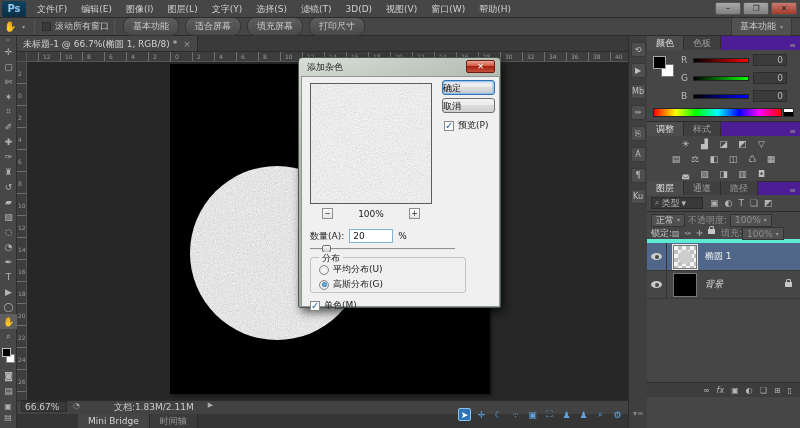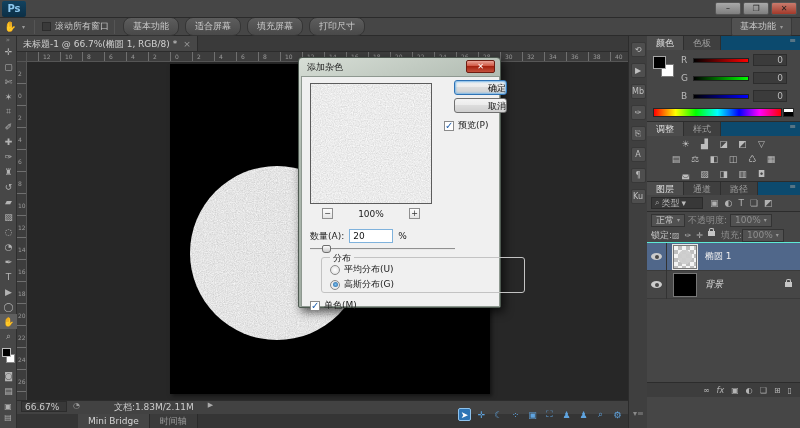--- a/index.html
+++ b/index.html
@@ -53,45 +53,45 @@
 #dialog{left:298px;top:57px;width:203px;height:251px;z-index:50;border:1px solid #4e5a51;border-radius:4px 4px 2px 2px;
  background:linear-gradient(160deg,#d7ded6,#aeb9af 30%,#99a59b);box-shadow:3px 4px 10px rgba(0,0,0,.65)}
 #dlg-title{height:18px;line-height:18px;padding-left:8px;color:#1c1c1c;font-size:9px}
 #dlg-close{position:absolute;top:2px;right:5px;width:29px;height:13px;border:1px solid #6e1d12;border-radius:2px;
  background:linear-gradient(#e9a497,#d05743 45%,#a52310 50%,#c4503c);color:#fff;font-size:8px;text-align:center;line-height:12px}
 #dlg-body{position:absolute;left:2px;top:18px;width:199px;height:231px;background:#f0f0f0;border:1px solid #8e9890;font-size:9px;color:#1a1a1a}
 #dlg-preview{position:absolute;left:8px;top:6px;width:122px;height:121px;border:1px solid #5c5c5c;background:#e8e8e8;overflow:hidden}
 #dlg-zoomrow{position:absolute;left:8px;top:131px;width:122px;display:flex;align-items:center;justify-content:space-between;padding:0 12px}
 .zoombtn{width:11px;height:11px;border:1px solid #8f8f8f;background:linear-gradient(#fdfdfd,#e4e4e4);text-align:center;line-height:9px;font-size:8px;color:#333}
 #dlg-zoomval{color:#1a1a1a}
-.dlg-btn{position:absolute;left:152px;width:53px;height:15px;border:1px solid #707070;border-radius:3px;
- background:linear-gradient(#f4f4f4,#ebebeb 45%,#dddddd 46%,#cfcfcf);text-align:right;line-height:14px;color:#111}
+.dlg-btn{position:absolute;left:140px;width:53px;height:15px;border:1px solid #707070;border-radius:3px;
+ background:linear-gradient(#f4f4f4,#ebebeb 45%,#dddddd 46%,#cfcfcf);text-align:left;line-height:14px;color:#111}
 #btn-ok{top:3px;border-color:#2f73b5;box-shadow:0 0 2px 1px #7ab8e8 inset}
 #btn-cancel{top:21px}
 .dlg-chkrow{position:absolute;display:flex;align-items:center;gap:4px}
 #row-preview{left:142px;top:42px}
 .chk{width:10px;height:10px;border:1px solid #8a8a8a;background:#fff;position:relative}
 .chk.checked::after{content:"✓";position:absolute;top:-2px;left:0px;color:#2763ad;font-size:10px;font-weight:bold}
 #row-amount{position:absolute;left:8px;top:152px;display:flex;align-items:center;gap:5px}
 #amount-input{width:44px;height:14px;border:1px solid #7fb2dc;background:#fff;padding:0 3px;line-height:13px;color:#111}
 #slider{position:absolute;left:8px;top:168px;width:145px;height:8px}
 #slider .track{position:absolute;left:0;top:3px;width:145px;height:2px;background:#909090;border-bottom:1px solid #e8e8e8}
 #slider .thumb{position:absolute;left:6px;top:0px;width:9px;height:8px;background:linear-gradient(#fcfcfc,#c9c9c9);border:1px solid #6f6f6f;border-radius:2px 2px 3px 3px}
-#groupbox{position:absolute;left:19px;top:180px;width:204px;height:36px;border:1px solid #c3c3c3;border-radius:3px}
+#groupbox{position:absolute;left:8px;top:180px;width:156px;height:36px;border:1px solid #c3c3c3;border-radius:3px}
 #groupbox legend,#group-label{position:absolute;top:-6px;left:8px;background:#f0f0f0;padding:0 3px;color:#1a1a1a}
 .radio-row{position:absolute;left:8px;display:flex;align-items:center;gap:4px}
 .radio{width:10px;height:10px;border:1px solid #8a8a8a;border-radius:50%;background:radial-gradient(#fff,#dcdcdc)}
 .radio.checked::after{content:"";display:block;width:5px;height:5px;margin:1.5px;border-radius:50%;background:radial-gradient(#7cc0ee,#1e5f9e)}
 #row-mono{left:8px;top:222px}
 
 
 #rightstrip{left:628px;top:36px;width:19px;height:392px;background:#3f3f3f;border-left:1px solid #2c2c2c;z-index:6}
 .cp-icon{width:15px;height:15px;margin:6px auto 3px auto;background:#4e4e4e;border:1px solid #383838;border-radius:2px;color:#c0c0c0;font-size:8px;display:flex;align-items:center;justify-content:center}
 #rightcol{left:647px;top:36px;width:153px;height:392px;background:#464646;z-index:6}
-.ptabs{height:14px;background:#0c4a6e;display:flex;}
+.ptabs{height:14px;background:#4c1d95;display:flex;align-items:flex-end}
 .ptab{padding:1px 9px;color:#9f9f9f;background:#3f3f3f;border-right:1px solid #2e2e2e;line-height:12px}
 .ptab.active{background:#4c4c4c;color:#e0e0e0}
 .panel-menu{margin-left:auto;color:#9a9a9a;padding-right:4px;font-size:8px}
 
 #color-content{position:relative;height:72px;border-bottom:1px solid #2c2c2c}
 #cc-swatches{position:absolute;left:6px;top:6px;width:24px;height:24px}
 #cc-fg{position:absolute;left:0;top:0;width:13px;height:13px;background:#000;border:1px solid #a6a6a6;z-index:2}
 #cc-bg{position:absolute;left:8px;top:8px;width:13px;height:13px;background:#fff;border:1px solid #777}
 .ch-row{position:absolute;left:34px;display:flex;align-items:center;gap:4px;height:12px}
 .ch-label{width:8px;color:#bbb}
@@ -106,21 +106,21 @@
 .adj-icon{width:14px;height:12px;color:#bdbdbd;font-size:9px;display:flex;align-items:center;justify-content:center}
 
 #layers-filter{height:17px;display:flex;align-items:center;gap:3px;padding:0 4px;border-bottom:1px solid #2c2c2c}
 #lf-combo{width:52px;height:12px;background:#383838;border:1px solid #2b2b2b;color:#bbb;display:flex;align-items:center;gap:2px;padding:0 3px}
 #lf-combo .mag{font-size:8px}
 .lf-icon{color:#b2b2b2;font-size:9px}
 #layers-blend{height:16px;display:flex;align-items:center;gap:3px;padding:0 4px}
 .combo{background:#515151;border:1px solid #333;color:#ccc;height:13px;line-height:12px;padding:0 4px;display:flex;gap:3px;align-items:center}
 .combo .caret{font-size:6px;color:#999}
 .dim{color:#8f8f8f}
-#layers-lock{height:15px;display:flex;align-items:center;gap:0;padding:0 4px;border-bottom:1px solid #5eead4}
+#layers-lock{height:15px;display:flex;align-items:center;gap:0;padding:0 4px;border-bottom:4px solid #5eead4}
 .lock-icon{color:#b2b2b2;font-size:8px}
 .layer-row{height:28px;display:flex;align-items:center;border-bottom:1px solid #3a3a3a;position:relative}
 .layer-row.selected{background:#50678a}
 .eye-col{width:20px;display:flex;justify-content:center;border-right:1px solid #333;height:28px;align-items:center}
 .eye{display:inline-block;width:11px;height:7px;background:#ccc;border-radius:50%;position:relative}
 .eye::after{content:"";position:absolute;left:3.5px;top:1.5px;width:4px;height:4px;border-radius:50%;background:#4a4a4a}
 .thumb{width:24px;height:24px;margin-left:6px;border:1px solid #777}
 .thumb.sel{outline:1px solid #e8e8e8}
 .checker{background-image:radial-gradient(circle at 50% 50%,rgba(205,205,205,.95) 0 45%,rgba(205,205,205,0) 46%),linear-gradient(45deg,#bfbfbf 25%,transparent 25%,transparent 75%,#bfbfbf 75%),linear-gradient(45deg,#bfbfbf 25%,#f4f4f4 25%,#f4f4f4 75%,#bfbfbf 75%);background-size:100% 100%,8px 8px,8px 8px;background-position:0 0,0 0,4px 4px;background-color:#f4f4f4}
 .thumb.black{background:#000}
@@ -148,20 +148,33 @@
 #nav-icons{left:458px;top:407px;height:15px;display:flex;align-items:center;gap:4px;z-index:45}
 .nav-icon{width:13px;height:13px;display:flex;align-items:center;justify-content:center;color:#5fa4e0;font-size:9px}
 .nav-icon.active{background:#2e75b5;border:1px solid #8fc2ec;border-radius:2px;color:#fff}
 #nav-menu{left:633px;top:409px;color:#8a8a8a;font-size:8px;z-index:45}
 </style>
 </head>
 <body>
 
 <div id="menubar" class="abs">
   <div id="ps-logo">Ps</div>
+  <div id="menubar-items" style="display:flex">
+      <div class="menu-item">文件(F)</div>
+      <div class="menu-item">编辑(E)</div>
+      <div class="menu-item">图像(I)</div>
+      <div class="menu-item">图层(L)</div>
+      <div class="menu-item">文字(Y)</div>
+      <div class="menu-item">选择(S)</div>
+      <div class="menu-item">滤镜(T)</div>
+      <div class="menu-item">3D(D)</div>
+      <div class="menu-item">视图(V)</div>
+      <div class="menu-item">窗口(W)</div>
+      <div class="menu-item">帮助(H)</div>
+    </div>
   <div id="win-controls">
     <div class="win-btn">–</div>
     <div class="win-btn">❐</div>
     <div class="win-btn close">✕</div>
   </div>
 </div>
 
 <div id="optionsbar" class="abs">
   <div id="opt-tool">✋</div>
   <div id="opt-drop">▾</div>

